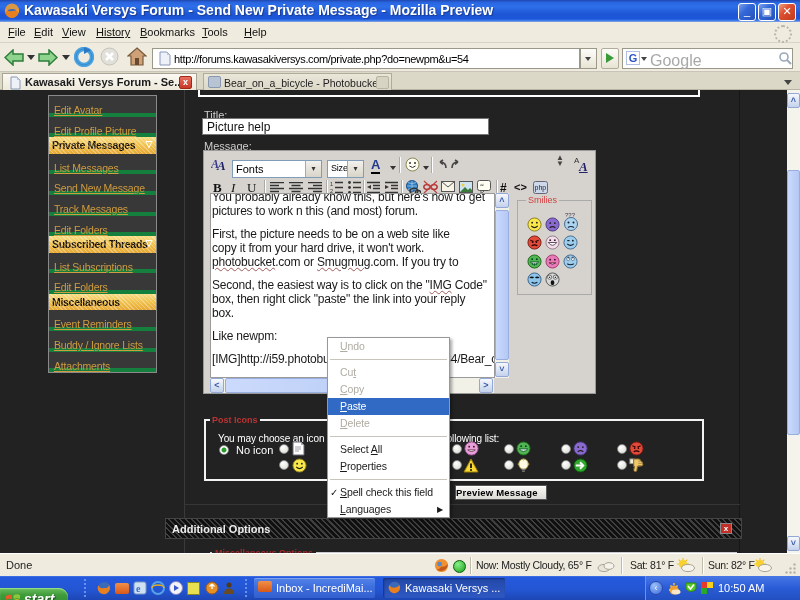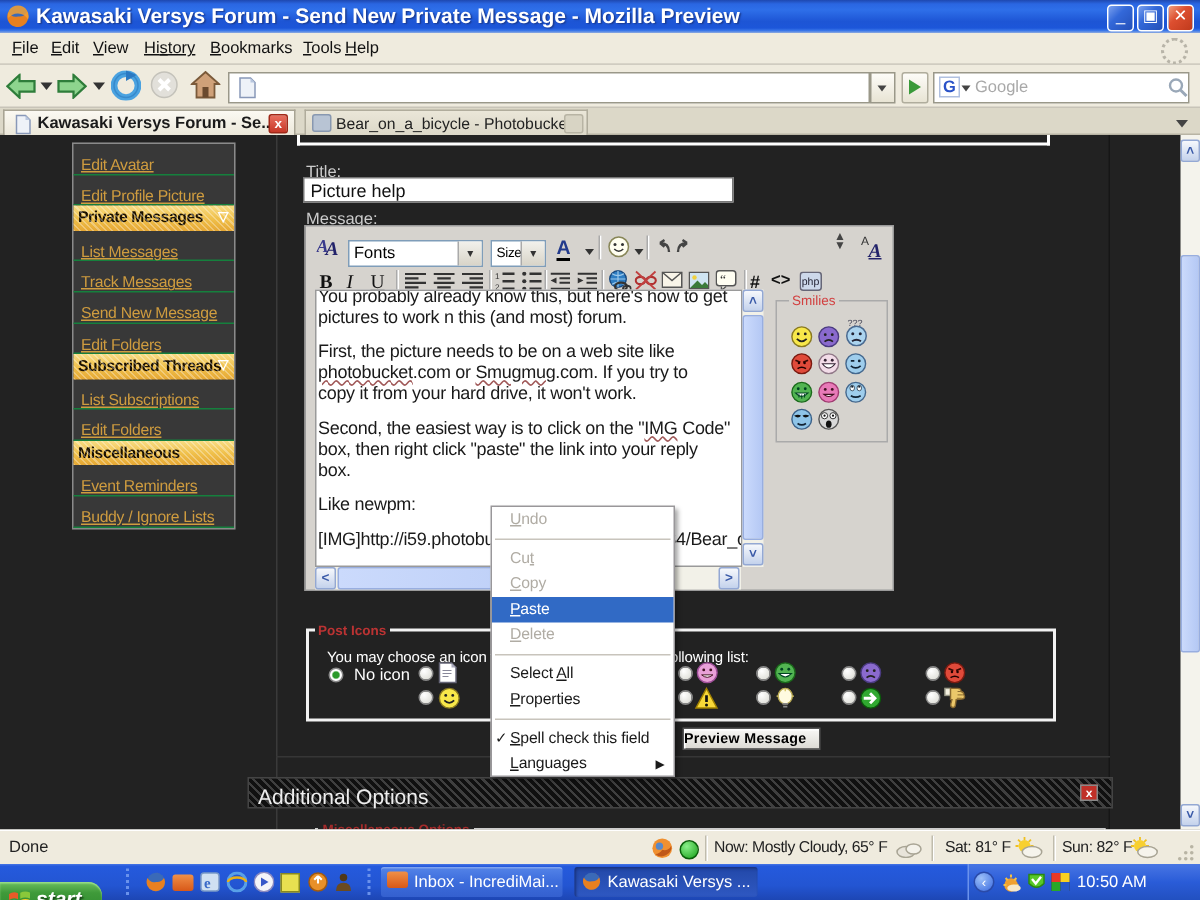--- a/index.html
+++ b/index.html
@@ -20,21 +20,21 @@
   #navbar{left:0;top:43px;width:800px;height:29px;background:#efebde;border-bottom:1px solid #c8c4b8;box-sizing:border-box;}
   #tabbar{left:0;top:72px;width:800px;height:18px;background:#dcd8c8;border-bottom:1px solid #b8b4a4;box-sizing:border-box;}
   .tab{position:absolute;top:1px;height:17px;font-size:11px;white-space:nowrap;overflow:hidden;}
   
   #viewport{left:0;top:90px;width:787px;height:463px;background:#222;overflow:hidden;}
   .goldlink{color:#cf9c3f;text-decoration:underline;font-size:10.5px;letter-spacing:-0.2px;}
   .cathead{background:linear-gradient(180deg,#f8dc84 0%,#f0c14c 50%,#e6a834 100%);
     color:#1a1000;font-weight:bold;font-size:10.5px;letter-spacing:-0.3px;}
   .cathead:before{content:"";position:absolute;left:0;top:0;right:0;bottom:0;
     background:repeating-linear-gradient(45deg,rgba(255,255,255,0.3) 0 1px,transparent 1px 3px);}
-  .srow{height:20.7px;border-bottom:1px solid #15803d;padding:4px 0 0 5px;box-sizing:border-box;white-space:nowrap;}
+  .srow{height:20.7px;border-bottom:4px solid #15803d;padding:4px 0 0 5px;box-sizing:border-box;white-space:nowrap;}
   .shead{height:16.3px;padding:2px 0 0 3px;box-sizing:border-box;position:relative;white-space:nowrap;}
   .tri{position:absolute;right:4px;top:2px;font-size:9px;color:#fff;}
   .lbl{font-size:11px;color:#ccc;}
   .combo{height:18px;background:#fff;border:1px solid #7f9db9;box-sizing:border-box;font-size:11px;color:#000;padding:2px 0 0 3px;}
   .cbtn{position:absolute;right:0;top:0;width:15px;height:16px;background:linear-gradient(180deg,#f2f1ec,#d8d4c8);border-left:1px solid #aaa;font-size:8px;color:#333;text-align:center;line-height:15px;}
   .car{width:0;height:0;border-left:3.5px solid transparent;border-right:3.5px solid transparent;border-top:4px solid #333;}
   .tsep{width:1px;height:16px;background:#aaa;border-right:1px solid #fff;}
   .tb{color:#111;font-size:12px;}
   .sbtn{position:absolute;width:14px;height:15px;background:linear-gradient(180deg,#f6f8fc,#c4d2ec);border:1px solid #93a8d4;border-radius:2px;box-sizing:border-box;color:#3a5aa8;font-size:9px;font-weight:bold;text-align:center;line-height:13px;}
   .sthumb{background:linear-gradient(90deg,#cbdafc,#b4c8f4);border:1px solid #98aee0;border-radius:2px;box-sizing:border-box;}
@@ -70,21 +70,21 @@
 <div class="abs winbtn" id="btnmin" style="left:738px;">_</div>
 <div class="abs winbtn" id="btnmax" style="left:758px;">▣</div>
 <div class="abs winbtn" id="btnclose" style="left:778px;">✕</div>
 <div class="abs" id="menubar">
   <span class="menuitem" style="left:8px;"><u>F</u>ile</span>
   <span class="menuitem" style="left:34px;"><u>E</u>dit</span>
   <span class="menuitem" style="left:62px;"><u>V</u>iew</span>
   <span class="menuitem" style="left:96px;text-decoration:underline;">Hi<u>s</u>tory</span>
   <span class="menuitem" style="left:140px;"><u>B</u>ookmarks</span>
   <span class="menuitem" style="left:202px;"><u>T</u>ools</span>
-  <span class="menuitem" style="left:230px;"><u>H</u>elp</span>
+  <span class="menuitem" style="left:244px;"><u>H</u>elp</span>
   <span class="abs" style="left:774px;top:3px;width:14px;height:14px;border-radius:50%;border:2px dotted #b8b4a8;"></span>
 </div>
 <div class="abs" id="navbar">
 
   <svg class="abs" style="left:4px;top:6px;" width="20" height="17" viewBox="0 0 20 17">
     <path d="M9 1 L9 5 L19 5 L19 12 L9 12 L9 16 L1 8.5 Z" fill="#8ed48e" stroke="#2e7d3a" stroke-width="1.5"></path>
   </svg>
   <div class="abs" style="left:27px;top:12px;width:0;height:0;border-left:4px solid transparent;border-right:4px solid transparent;border-top:5px solid #333;"></div>
 
   <svg class="abs" style="left:38px;top:6px;" width="20" height="17" viewBox="0 0 20 17">
@@ -106,31 +106,32 @@
   <svg class="abs" style="left:127px;top:4px;" width="20" height="19" viewBox="0 0 20 19">
     <path d="M10 1 L19 9 L16 9 L16 18 L4 18 L4 9 L1 9 Z" fill="#cfa179" stroke="#7a5a3a" stroke-width="1.2"></path>
     <rect x="8" y="11" width="4" height="7" fill="#6a4a2e"></rect>
   </svg>
 
   <div class="abs" style="left:152px;top:5px;width:428px;height:21px;background:#fff;border:1px solid #9a9889;box-sizing:border-box;"></div>
   <svg class="abs" style="left:158px;top:8px;" width="14" height="15" viewBox="0 0 14 15">
     <path d="M2 1 L9 1 L12 4 L12 14 L2 14 Z" fill="#eef2f8" stroke="#8898b8" stroke-width="1"></path>
     <path d="M9 1 L9 4 L12 4 Z" fill="#b8c6de"></path>
   </svg>
+  <div class="abs" style="left:174px;top:10px;font-size:11px;letter-spacing:-0.35px;color:#000;">http://forums.kawasakiversys.com/private.php?do=newpm&amp;u=54</div>
 
   <div class="abs" style="left:580px;top:5px;width:17px;height:21px;background:linear-gradient(180deg,#fdfcf8,#e8e4d4);border:1px solid #9a9889;box-sizing:border-box;"></div>
   <div class="abs" style="left:585px;top:14px;width:0;height:0;border-left:3.5px solid transparent;border-right:3.5px solid transparent;border-top:4px solid #444;"></div>
 
   <div class="abs" style="left:601px;top:5px;width:18px;height:21px;background:linear-gradient(180deg,#fdfcf8,#e8e4d4);border:1px solid #b0ad9d;border-radius:2px;box-sizing:border-box;"></div>
   <div class="abs" style="left:606px;top:10px;width:0;height:0;border-top:5px solid transparent;border-bottom:5px solid transparent;border-left:8px solid #3a9a3a;"></div>
 
   <div class="abs" style="left:622px;top:5px;width:171px;height:21px;background:#fff;border:1px solid #9a9889;box-sizing:border-box;"></div>
   <div class="abs" style="left:626px;top:8px;width:14px;height:14px;border:1px solid #b0c0e0;box-sizing:border-box;font-size:11px;font-weight:bold;color:#2a52c8;text-align:center;line-height:12px;">G</div>
   <div class="abs" style="left:641px;top:14px;width:0;height:0;border-left:3px solid transparent;border-right:3px solid transparent;border-top:4px solid #444;"></div>
-  <div class="abs" style="left:650px;top:9px;font-size:11px;color:#a8a8a8;">Google</div>
+  <div class="abs" style="left:650px;top:9px;font-size:16px;color:#a8a8a8;">Google</div>
   <svg class="abs" style="left:778px;top:8px;" width="14" height="14" viewBox="0 0 14 14">
     <circle cx="6" cy="6" r="4" fill="none" stroke="#9aa8b8" stroke-width="1.6"></circle>
     <path d="M9 9 L13 13" stroke="#9aa8b8" stroke-width="2"></path>
   </svg>
 </div>
 <div class="abs" id="tabbar">
   <div class="tab" style="left:2px;width:195px;background:linear-gradient(180deg,#fbf9f2,#ece8da);border:1px solid #a8a494;border-bottom:none;box-sizing:border-box;">
     <svg class="abs" style="left:6px;top:2px;" width="13" height="14" viewBox="0 0 13 14">
         <path d="M2 1 L8 1 L11 4 L11 13 L2 13 Z" fill="#eef2f8" stroke="#8898b8" stroke-width="1"></path>
         <path d="M8 1 L8 4 L11 4 Z" fill="#b8c6de"></path>
@@ -150,29 +151,30 @@
   <div class="abs" style="left:184px;top:0;width:1px;height:463px;background:#3a3a3a;"></div>
   <div class="abs" style="left:739px;top:0;width:1px;height:463px;background:#161616;"></div>
 
   <div class="abs" style="left:198px;top:0;width:502px;height:7px;border-left:2px solid #fff;border-right:2px solid #fff;border-bottom:2px solid #fff;box-sizing:border-box;"></div>
 
   <div class="abs" id="sidebar" style="left:48px;top:5px;width:109px;border:1px solid #8a8a8a;background:#383838;box-sizing:border-box;">
     <div class="srow"><span class="goldlink">Edit Avatar</span></div>
     <div class="srow"><span class="goldlink">Edit Profile Picture</span></div>
     <div class="shead cathead">Private Messages <span class="tri">▽</span></div>
     <div class="srow"><span class="goldlink">List Messages</span></div>
+    <div class="srow"><span class="goldlink">Send New Message</span></div>
     <div class="srow"><span class="goldlink">Track Messages</span></div>
-    <div class="srow"><span class="goldlink">Send New Message</span></div>
     <div class="srow"><span class="goldlink">Edit Folders</span></div>
     <div class="shead cathead">Subscribed Threads <span class="tri">▽</span></div>
     <div class="srow"><span class="goldlink">List Subscriptions</span></div>
     <div class="srow"><span class="goldlink">Edit Folders</span></div>
     <div class="shead cathead">Miscellaneous</div>
     <div class="srow"><span class="goldlink">Event Reminders</span></div>
     <div class="srow"><span class="goldlink">Buddy / Ignore Lists</span></div>
+    <div class="srow"><span class="goldlink">Attachments</span></div>
   </div>
 
   <div class="abs lbl" style="left:204px;top:19px;">Title:</div>
   <div class="abs" style="left:202px;top:28px;width:287px;height:17px;background:#fff;border:1px solid #777;box-sizing:border-box;font-size:12px;color:#111;padding:1px 0 0 4px;">Picture help</div>
   <div class="abs lbl" style="left:204px;top:50px;">Message:</div>
 
   <div class="abs" id="editor" style="left:203px;top:60px;width:393px;height:244px;background:#d6d3ce;border:1px solid #9a9a9a;box-sizing:border-box;">
 
     <svg class="abs" style="left:7px;top:4px;" width="17" height="17" viewBox="0 0 17 17">
       <text x="0" y="13" font-size="12" font-weight="bold" font-style="italic" fill="#3a3a8c" font-family="Liberation Serif">A</text>
@@ -270,22 +272,22 @@
         <rect x=".5" y=".5" width="14" height="12" rx="2" fill="#cdd8ea" stroke="#667"></rect>
         <text x="1.5" y="9" font-size="7" fill="#223" font-family="Liberation Sans">php</text>
       </svg>
 
     <div class="abs" style="left:6px;top:42px;width:285px;height:185px;background:#fff;border:1px solid #9a9a9a;box-sizing:border-box;overflow:hidden;">
       <div class="abs" id="tatext" style="left:1px;top:-4px;width:500px;font-size:12px;letter-spacing:-0.2px;color:#1a1a1a;">
         <div class="tl">You probably already know this, but here's how to get</div>
         <div class="tl">pictures to work n this (and most) forum.</div>
         <div class="te"></div>
         <div class="tl">First, the picture needs to be on a web site like</div>
+        <div class="tl">copy it from your hard drive, it won't work.</div>
         <div class="tl"><span class="sp">photobucket</span>.com or <span class="sp">Smugmug</span>.com. If you try to</div>
-        <div class="tl">copy it from your hard drive, it won't work.</div>
         <div class="te"></div>
         <div class="tl">Second, the easiest way is to click on the "<span class="sp">IMG</span> Code"</div>
         <div class="tl">box, then right click "paste" the link into your reply</div>
         <div class="tl">box.</div>
         <div class="te"></div>
         <div class="tl">Like newpm:</div>
         <div class="te"></div>
         <div class="tl">[IMG]http://i59.photobucket.com/albums/zzb934/Bear_on_a_bicycle.jpg</div>
       </div>
     </div>
@@ -450,21 +452,21 @@
   <svg class="abs" style="left:629px;top:368px;" width="15" height="15" viewBox="0 0 16 16">
       <rect x="1" y="1" width="4" height="5" fill="#f4f0e0" stroke="#998"></rect>
       <path d="M5 1 h5 q2.5 0 2.5 2.2 q2 .3 2 2.4 q1.5 2.4 -1.5 3 l-4 .4 l-.6 4 q-.3 2 -2.2 1.4 q-1.4 -.5 -1 -2.4 l.8 -3 h-1 z" fill="#ecc86a" stroke="#8a6a30"></path>
       <path d="M10 3.2 h2.3 M10 5.6 h3.8 M9.5 8 h3.5" stroke="#8a6a30" stroke-width=".7" fill="none"></path>
     </svg>
 
   <div class="abs" style="left:455px;top:395px;width:92px;height:15px;background:linear-gradient(180deg,#f8f8f6,#dcdad4);border:1px solid #555;box-shadow:inset 1px 1px 0 #fff;box-sizing:border-box;color:#000;font-size:9.5px;font-weight:bold;letter-spacing:0.2px;line-height:13px;white-space:nowrap;">Preview Message</div>
   <div class="abs" style="left:184px;top:414px;width:556px;height:1px;background:#363636;"></div>
 
   <div class="abs" id="addopts" style="left:165px;top:428px;width:577px;height:21px;background:repeating-linear-gradient(45deg,#101010 0 2.5px,#3f3f3f 2.5px 4px);border:1px solid #444;box-sizing:border-box;">
-    <span class="abs" style="left:6px;top:4px;color:#eee;font-weight:normal;font-size:14px;">Additional Options</span>
+    <span class="abs" style="left:6px;top:4px;color:#eee;font-weight:bold;font-size:11px;">Additional Options</span>
     <div class="abs" style="left:554px;top:4px;width:12px;height:11px;background:#c03028;border:1px solid #888;box-sizing:border-box;color:#fff;font-size:8px;font-weight:bold;text-align:center;line-height:9px;">x</div>
   </div>
 
   <div class="abs" style="left:210px;top:462px;width:527px;height:10px;border:1px solid #ccc;border-bottom:none;box-sizing:border-box;"></div>
   <div class="abs" style="left:212px;top:458px;color:#a52b2b;font-size:9px;font-weight:bold;background:#222;padding:0 3px;">Miscellaneous Options</div>
 </div>
 
 <div class="abs" id="winscroll" style="left:787px;top:90px;width:13px;height:463px;background:#f4f3ec;">
   <div class="sbtn" style="left:0;top:3px;width:13px;">˄</div>
   <div class="abs sthumb" style="left:0;top:80px;width:13px;height:265px;"></div>

